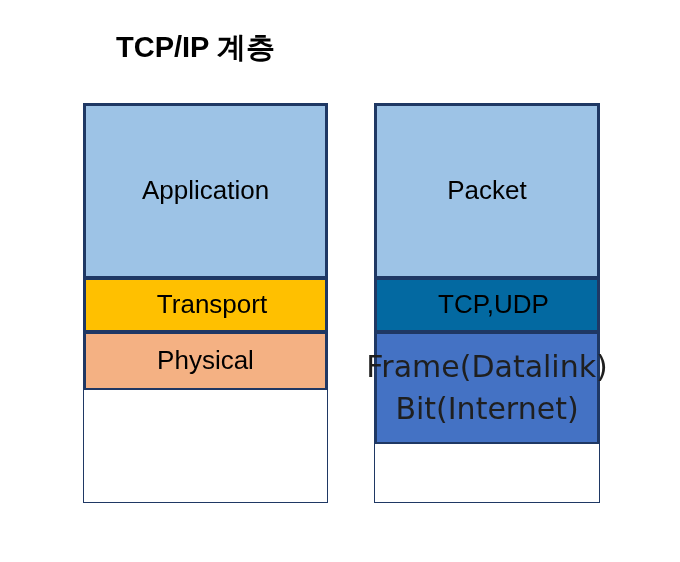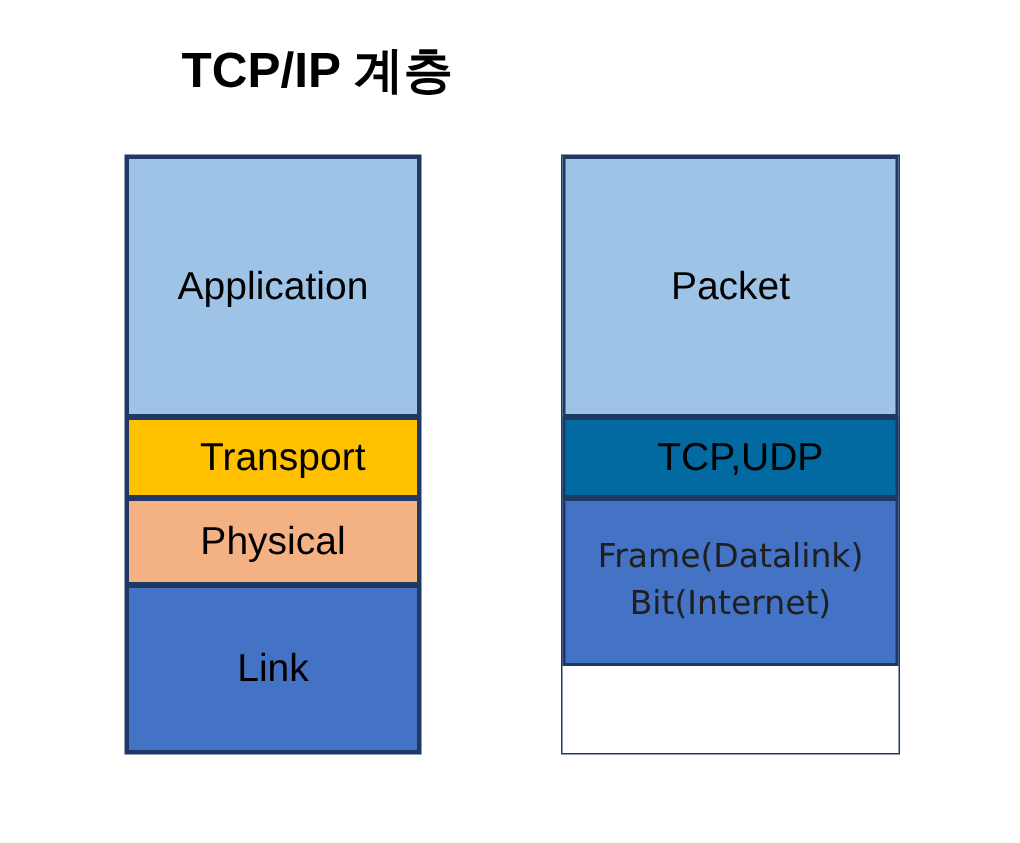--- a/index.html
+++ b/index.html
@@ -13,38 +13,38 @@
   .canvas{position:absolute;inset:0;}
 
   .col-title{
     position:absolute;
     text-align:center;
     font-weight:bold;
     color:#000000;
     white-space:nowrap;
   }
   .col-title.left{
-    left:99px;width:225px;top:28px;
-    font-size:33px;line-height:38px;
+    left:83px;width:225px;top:28px;
+    font-size:29px;line-height:38px;
   }
   .col-title.right{
     left:374px;width:226px;top:24px;
     font-size:33px;line-height:38px;
   }
 
   .column{
     position:absolute;
     top:103px;
     height:400px;
     box-sizing:border-box;
     border:1px solid #1F3864;
     display:flex;
     flex-direction:column;
   }
-  .column.left{left:83px;width:198px;}
+  .column.left{left:83px;width:245px;}
   .column.right{left:374px;width:226px;}
 
   .block{
     box-sizing:border-box;
     border:2px solid #1F3864;
     width:100%;
     display:flex;
     flex-direction:column;
     align-items:center;
     justify-content:center;
@@ -55,21 +55,21 @@
   .h3{height:58px;}
   .h4{height:112px;}
 
   .block span{
     font-size:26px;
     color:#000000;
     line-height:1.2;
   }
   .block.two-line span{
     font-family:"DejaVu Sans",sans-serif;
-    font-size:22px;
+    font-size:30px;
     color:#1f1f1f;
     line-height:1.4;
   }
 </style>
 </head>
 <body>
 
 <div class="canvas">
 
   <div class="col-title left">TCP/IP 계층</div>
@@ -78,23 +78,20 @@
   <div class="column left">
     <div class="block h1" style="background-color: rgb(157, 195, 230);">
       <span>Application</span>
     </div>
     <div class="block h2" style="background-color: rgb(255, 192, 0);">
       <span>Transport</span>
     </div>
     <div class="block h3" style="background-color: rgb(244, 177, 131);">
       <span>Physical</span>
     </div>
-    <div class="block h4" style="background-color: rgb(68, 114, 196);">
-      <span>Link</span>
-    </div>
   </div>
 
   <div class="column right">
     <div class="block h1" style="background-color: rgb(157, 195, 230);">
       <span>Packet</span>
     </div>
     <div class="block h2" style="background-color: #0369a1;">
       <span>TCP,UDP</span>
     </div>
     <div class="block h4 two-line" style="background-color: rgb(68, 114, 196);">

